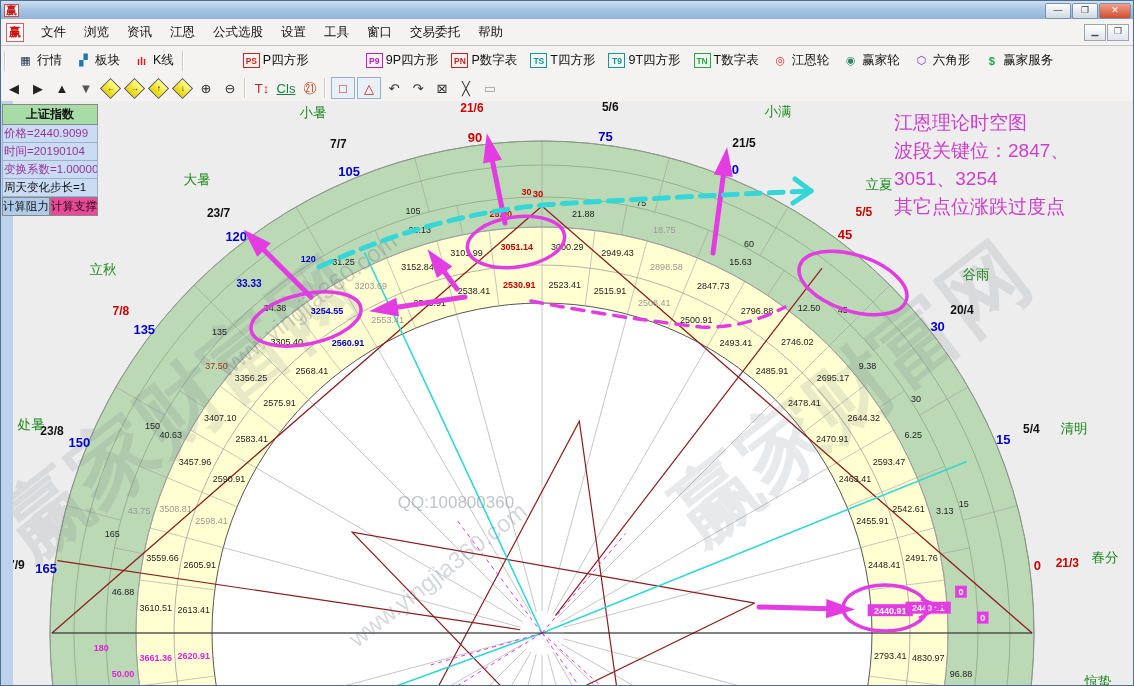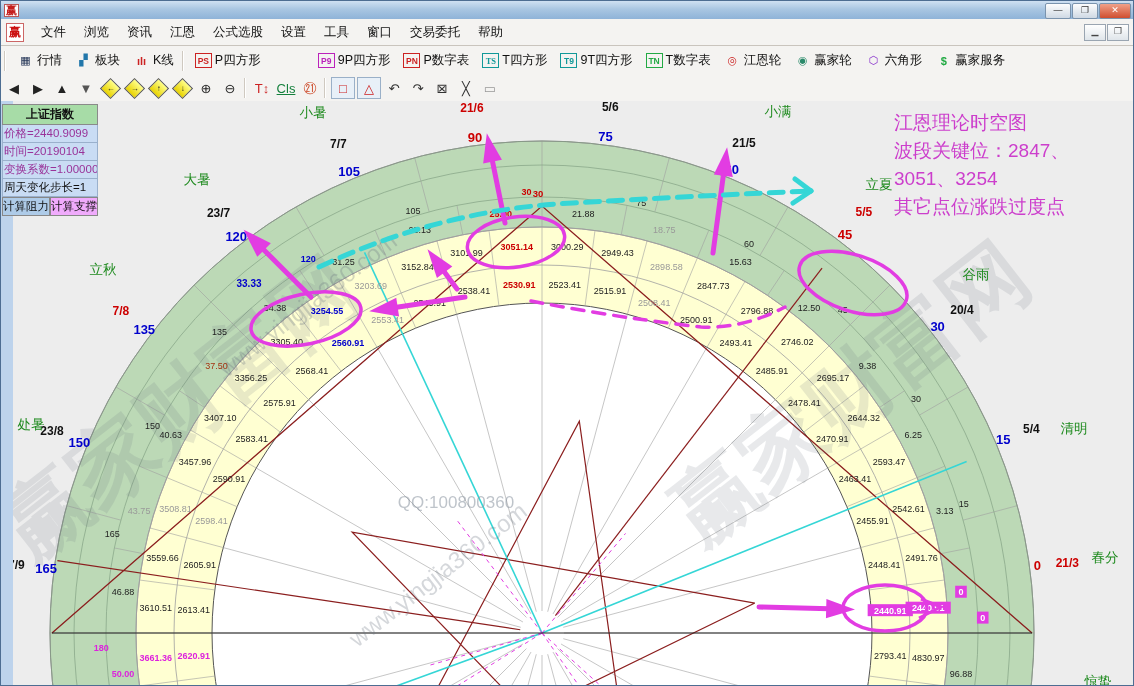--- a/index.html
+++ b/index.html
@@ -36,21 +36,21 @@
   .diamond span{transform:rotate(-45deg);font-size:8px;color:#222;font-weight:bold;}
   
   #content{position:absolute;left:0;top:100px;width:1134px;height:586px;background:#ededed;}
   #leftstrip{position:absolute;left:0;top:0;width:12px;height:586px;background:#bdd3ec;}
   #sidebar{position:absolute;left:1px;top:3px;width:96px;font-size:12px;z-index:5;}
   #sidebar .sb-title{background:#a7dca7;border:1px solid #8a8a8a;text-align:center;padding:1px 0;font-weight:bold;color:#111;}
   .sb-row{background:#c9dcf4;border:1px solid #9ab0cc;border-top:none;padding:1px 1px;color:#993399;white-space:nowrap;overflow:hidden;font-size:11.5px;}
   .sb-row.dark{color:#111;}
   #sidebar .sb-btns{display:flex;}
   .sb-btn{flex:1;text-align:center;border:1px solid #888;padding:1px 0;font-size:11.5px;background:#aecbe8;color:#111;cursor:default;}
-  .sb-btn.green{background:#f0abfc;}
+  .sb-btn.green{background:#ec4899;}
   #wheelwrap{position:absolute;left:12px;top:0;width:1122px;height:586px;}
   
   #note{position:absolute;left:893px;top:8px;font-size:19px;line-height:28px;color:#cc3ecc;z-index:6;white-space:nowrap;}
 </style>
 </head>
 <body>
 
 <div id="app">
   <div id="titlebar">
     <span class="appicon">赢</span>
@@ -88,33 +88,33 @@
       <span class="tb-item">
         <span class="tb-ico" style="color: rgb(34, 119, 170);">▞</span>
         <span>板块</span>
       </span>
       <span class="tb-item">
         <span class="tb-ico" style="color: rgb(204, 34, 34);">ılı</span>
         <span>K线</span>
       </span>
       <span class="tb-sep"></span>
       <span class="tb-item">
-        <span class="tb-ico box" style="color: rgb(204, 34, 34); border-color: rgb(204, 34, 34);">PS</span>
+        <span class="tb-ico box" style="color: rgb(204, 34, 34); border-color: rgb(204, 34, 34); margin-left: 48px;">PS</span>
         <span>P四方形</span>
       </span>
       <span class="tb-item">
         <span class="tb-ico box" style="color: rgb(187, 34, 187); border-color: rgb(187, 34, 187); margin-left: 44px;">P9</span>
         <span>9P四方形</span>
       </span>
       <span class="tb-item">
         <span class="tb-ico box" style="color: rgb(204, 34, 34); border-color: rgb(204, 34, 34);">PN</span>
         <span>P数字表</span>
       </span>
       <span class="tb-item">
-        <span class="tb-ico box" style="color: rgb(17, 153, 153); border-color: rgb(17, 153, 153); font-family: Liberation Serif, serif;">TS</span>
+        <span class="tb-ico box" style="color: rgb(17, 153, 153); border-color: rgb(17, 153, 153);">TS</span>
         <span>T四方形</span>
       </span>
       <span class="tb-item">
         <span class="tb-ico box" style="color: rgb(17, 153, 153); border-color: rgb(17, 153, 153);">T9</span>
         <span>9T四方形</span>
       </span>
       <span class="tb-item">
         <span class="tb-ico box" style="color: rgb(34, 170, 68); border-color: rgb(34, 170, 68);">TN</span>
         <span>T数字表</span>
       </span>

